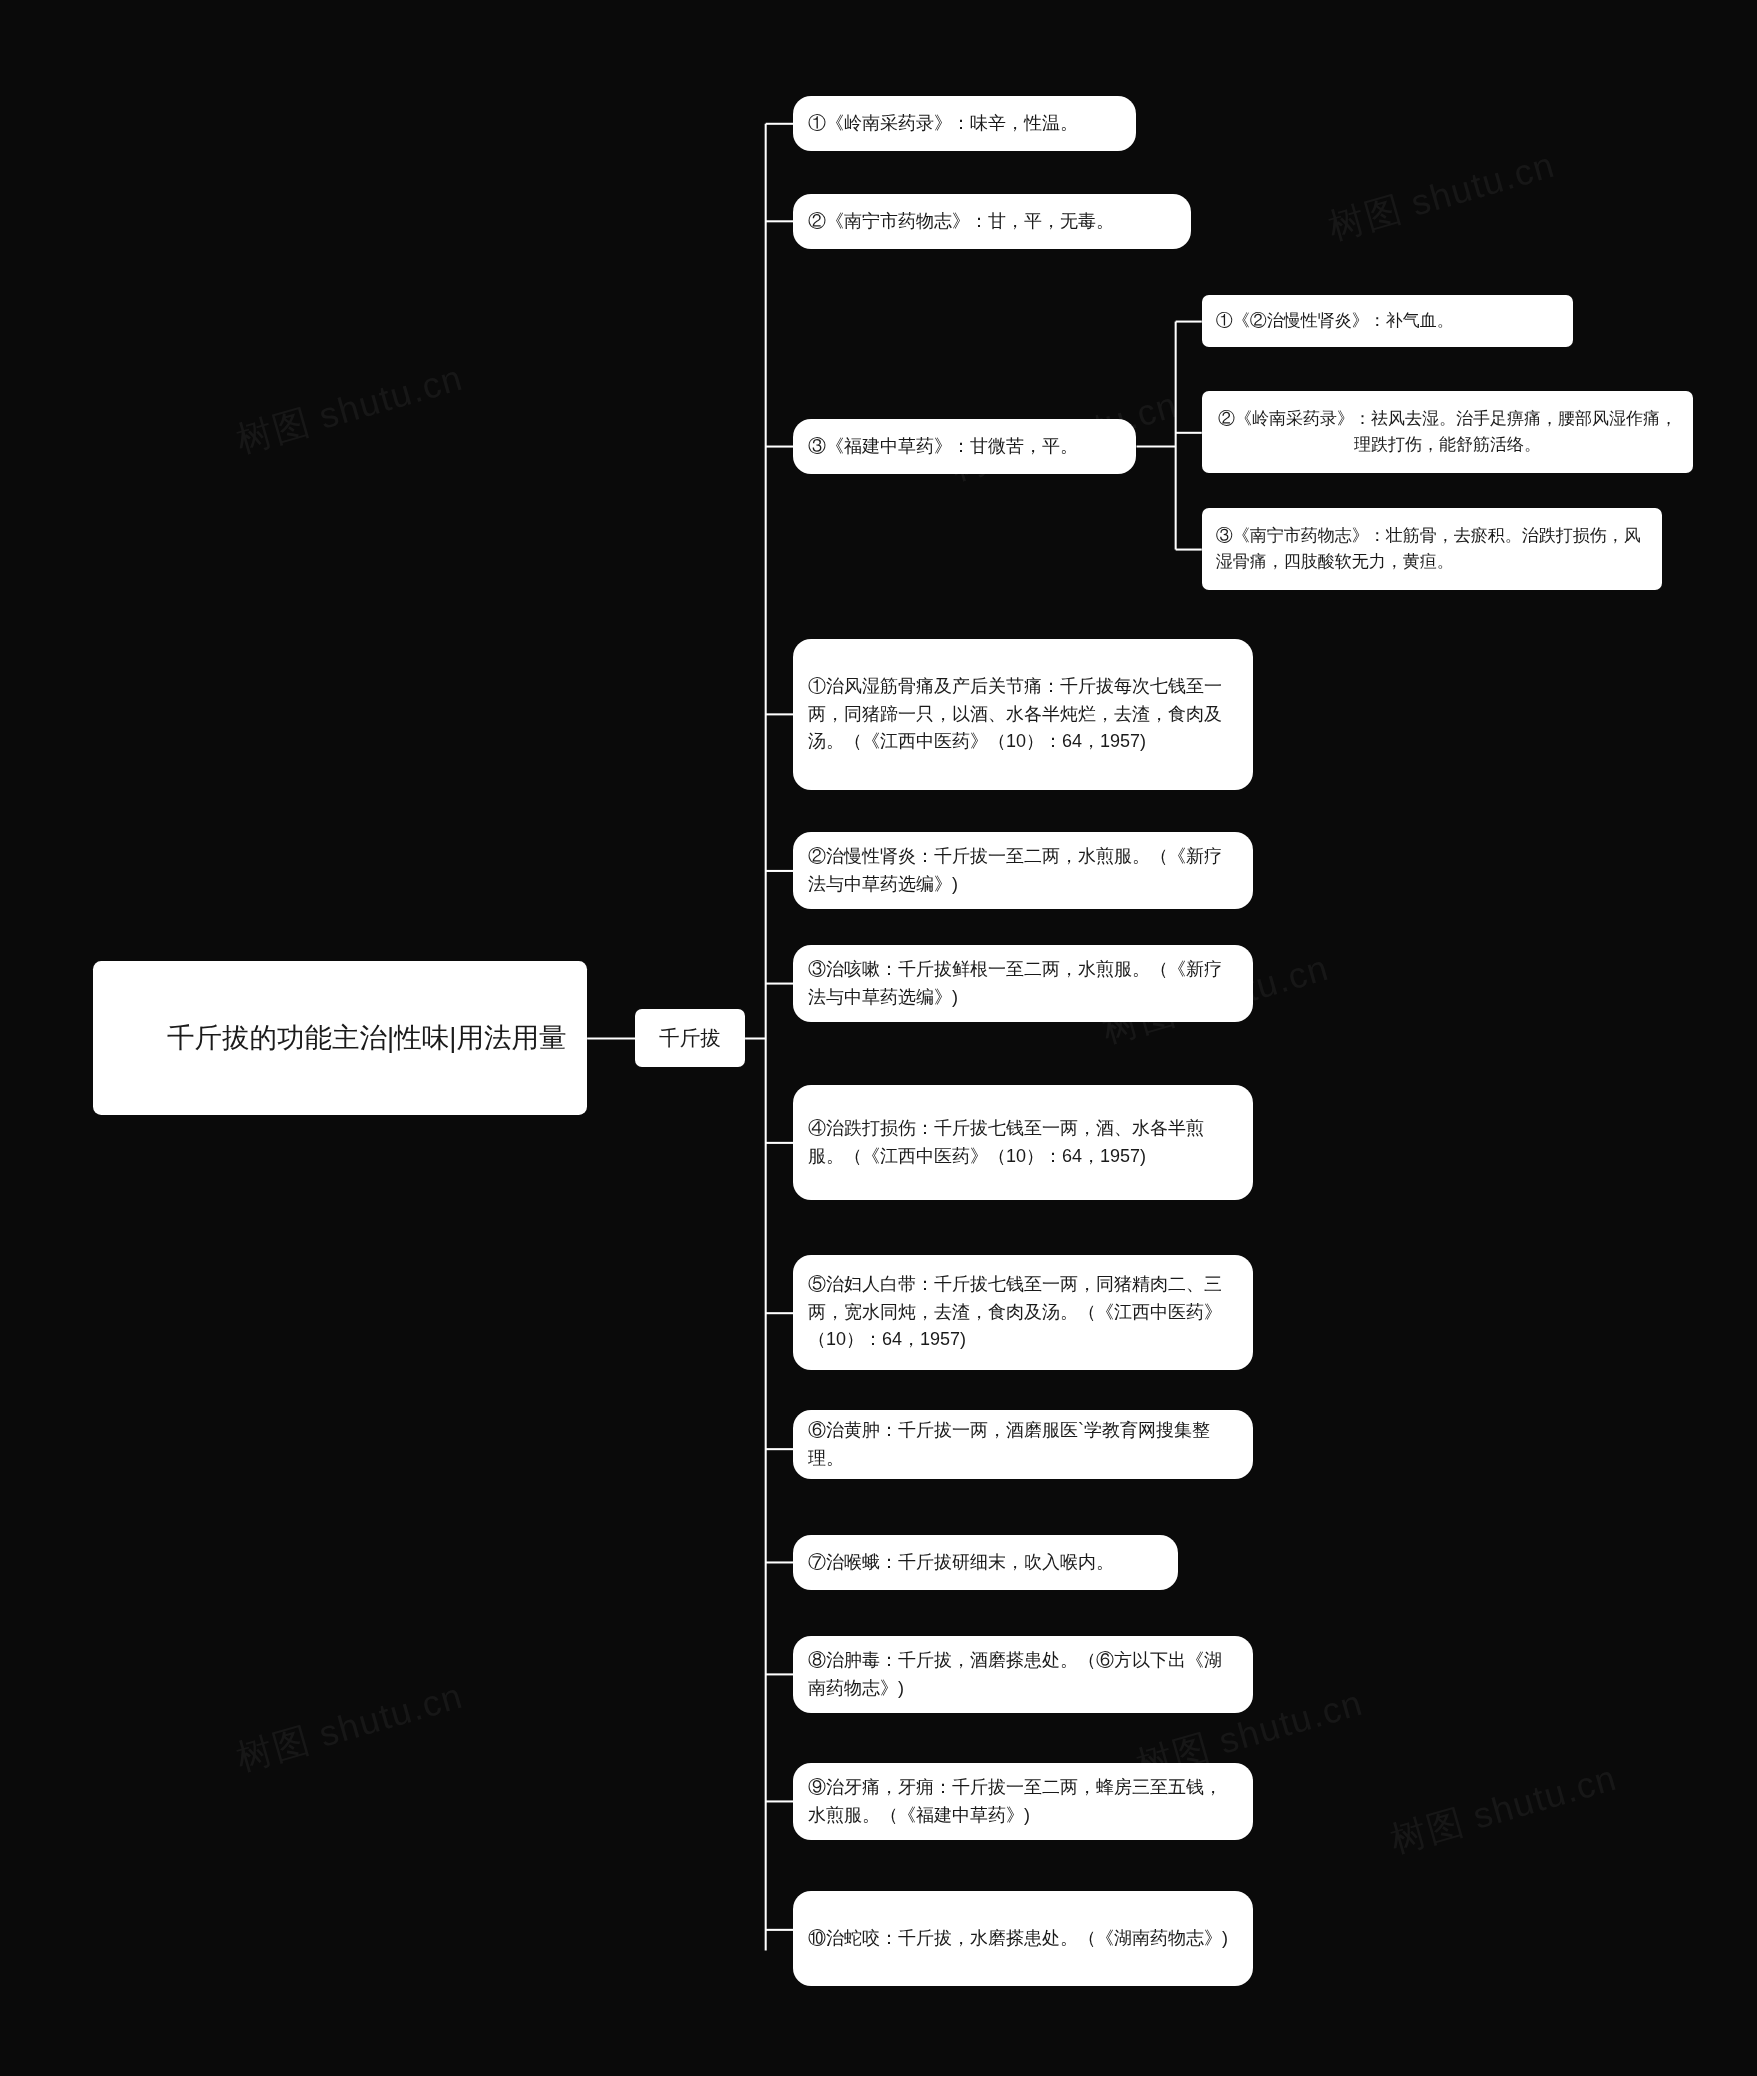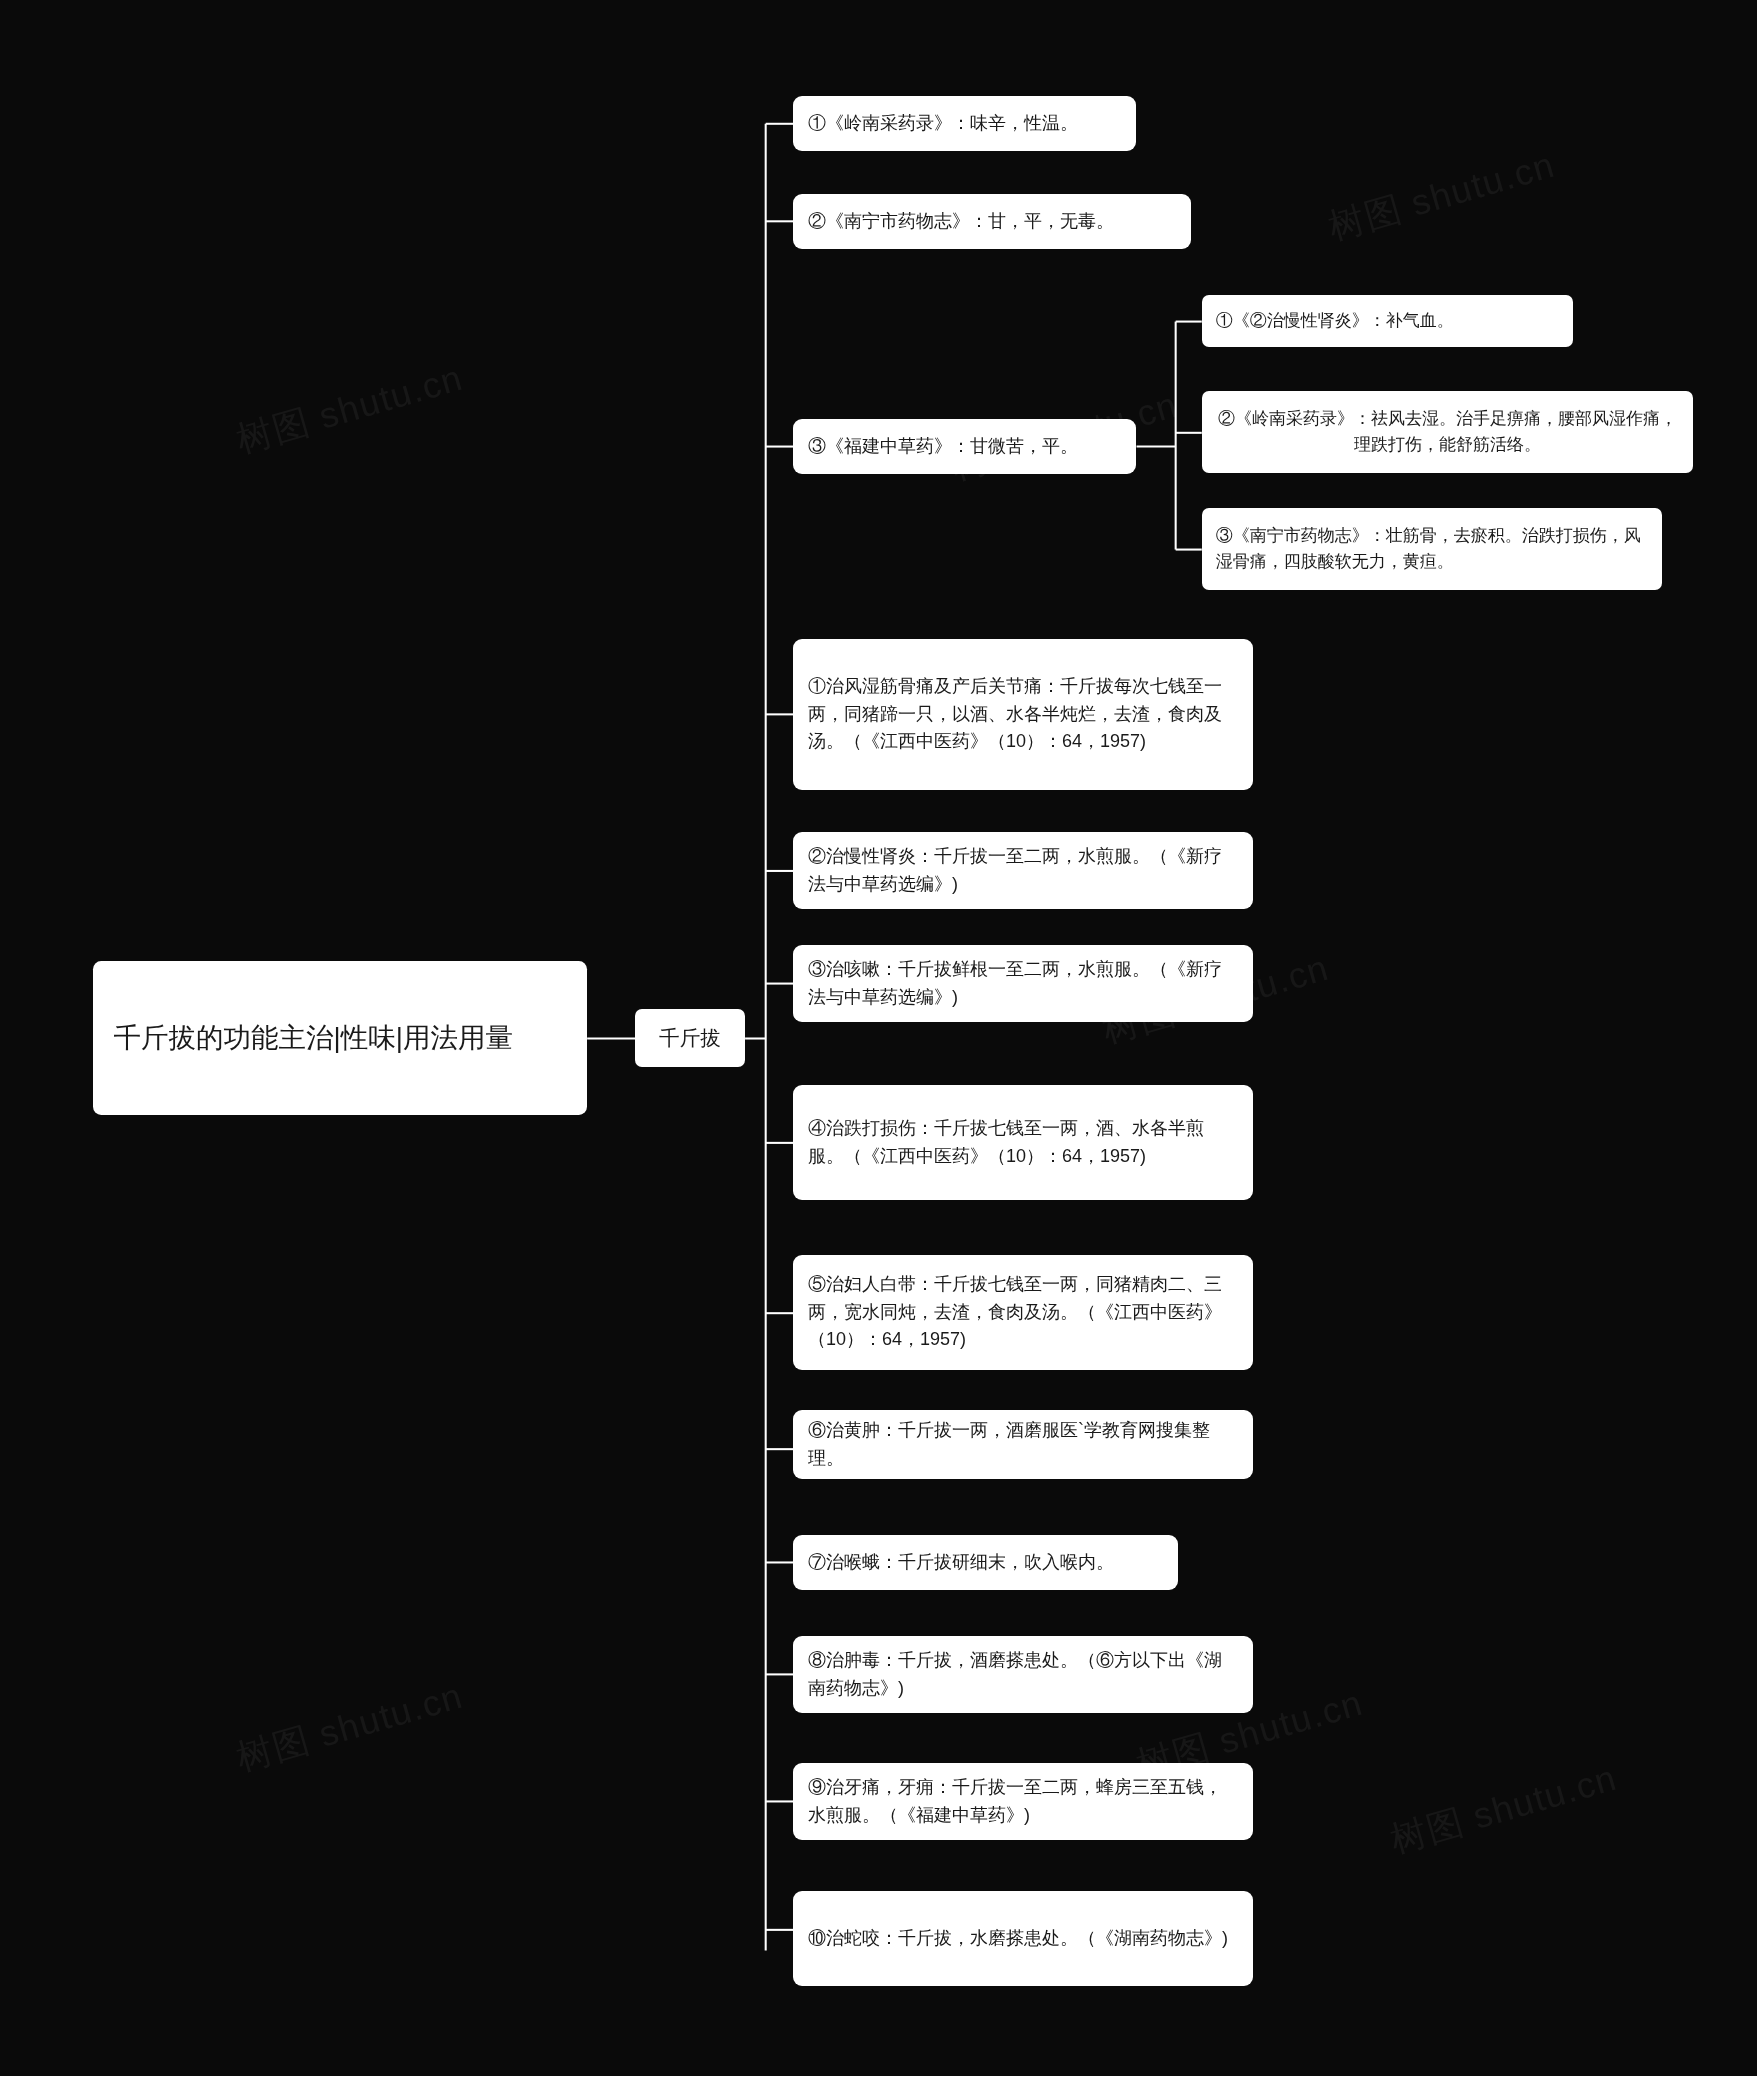--- a/index.html
+++ b/index.html
@@ -59,21 +59,21 @@
   }
   .node-mid {
     font-size: 20.6px;
     padding: 12.4px 18px;
     border-radius: 6.9px;
     justify-content: center;
   }
   .node-leaf {
     font-size: 18px;
     padding: 27px 15px;
-    border-radius: 9px;
+    border-radius: 18px;
   }
   .node-leaf2 {
     font-size: 17px;
     padding: 10.3px 13.7px;
     border-radius: 6.9px;
   }
 </style>
 </head>
 <body>
 
@@ -112,21 +112,21 @@
       <path d="M1115,2810 C1135,2810 1135,2810 1155,2810"></path>
 
       <path d="M1655,650 C1680,650 1690,650 1712,650"></path>
       <path d="M1712,468 L1712,800"></path>
       <path d="M1712,468 C1730,468 1730,468 1750,468"></path>
       <path d="M1712,630 C1730,630 1730,630 1750,630"></path>
       <path d="M1712,800 C1730,800 1730,800 1750,800"></path>
     </g>
   </svg>
 
-  <div class="node node-root" style="left:93px; top:961px; width:494px; height:154px;">
+  <div class="node node-root" style="left:93px; top:961px; width:494px; height:154px;justify-content:flex-end;">
     <span>千斤拔的功能主治|性味|用法用量</span>
   </div>
 
   <div class="node node-mid" style="left:635px; top:1009px; width:110px; height:58px;">
     <span>千斤拔</span>
   </div>
 
   <div class="node node-leaf" style="left:793px; top:96px; width:343px; height:55px;">
     <span>①《岭南采药录》：味辛，性温。</span>
   </div>

